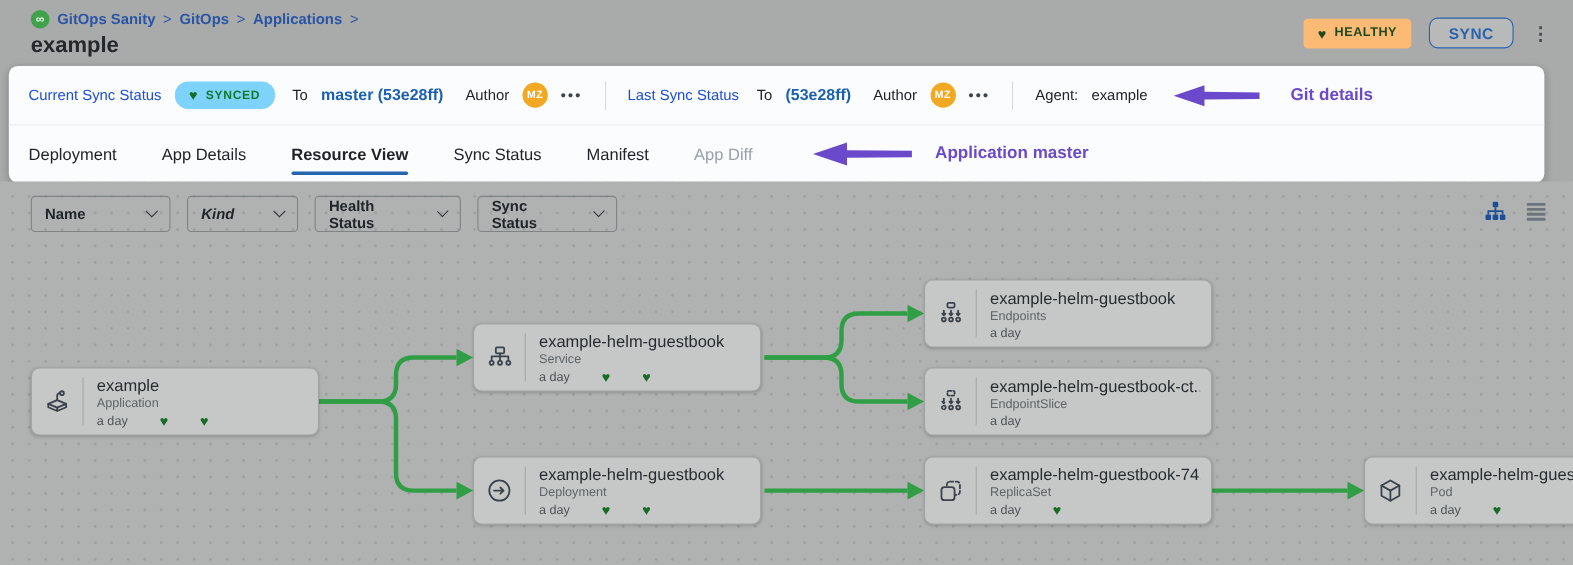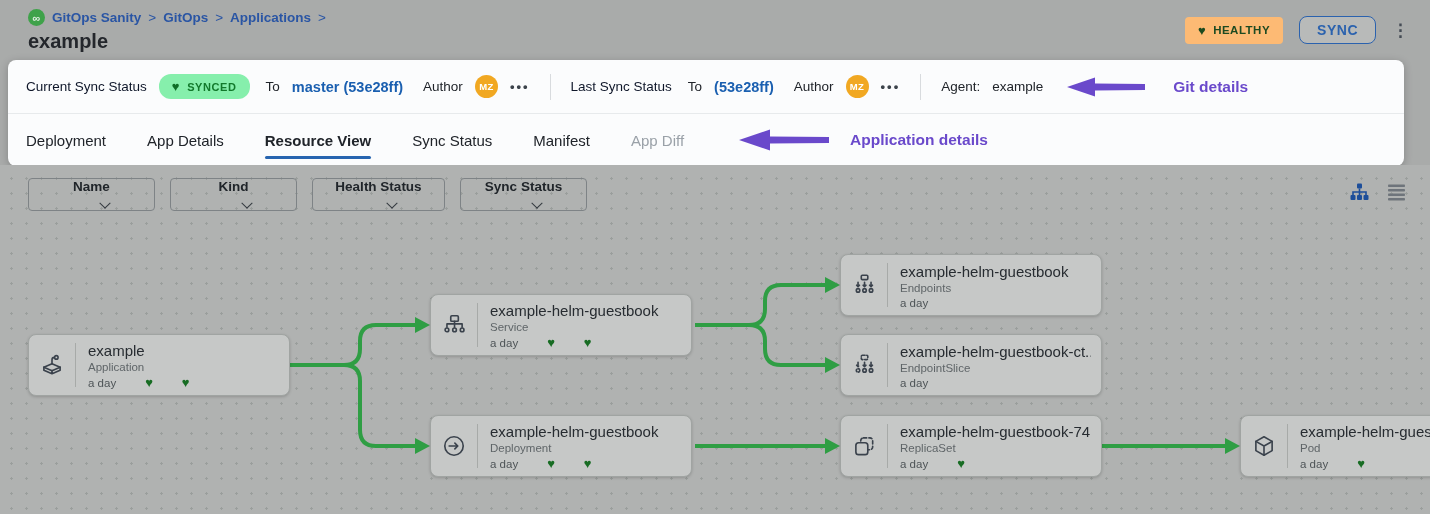--- a/index.html
+++ b/index.html
@@ -18,22 +18,22 @@
   .healthy-badge { display:flex; align-items:center; gap:7px; height:27px; padding:0 13px; border-radius:4px; background:#fdba74; color:#1e4a21; font-size:11.5px; font-weight:700; letter-spacing:.5px; }
   .heart-glyph::before { content:"\2665"; }
   .healthy-badge .heart-glyph { font-size:13px; color:#1c4a1e; }
   .sync-button { height:28px; padding:0 17px; border:1.5px solid #2b62ae; border-radius:8px; background:rgba(255,255,255,.18); color:#2b62ae; font-size:14px; font-weight:700; letter-spacing:.5px; display:flex; align-items:center; cursor:pointer; }
   .kebab { width:16px; text-align:center; color:#444b54; font-size:17px; font-weight:700; cursor:pointer; line-height:1; }
   .kebab::before { content:"\22EE"; }
 
   
   .panel { position:absolute; left:8px; top:60px; width:1396px; height:106px; background:#fbfcfd; border-radius:8px; box-shadow:0 2px 8px rgba(0,0,0,.22); }
   .status-row { height:53px; display:flex; align-items:center; padding:0 18px; gap:12px; white-space:nowrap; }
-  .status-label { font-size:13.5px; color:#0f172a; }
-  .badge-green { display:inline-flex; align-items:center; gap:7px; height:25px; padding:0 13px; border-radius:12px; background:#86efac; color:#12792b; font-size:11px; font-weight:700; letter-spacing:.6px; }
+  .status-label { font-size:13.5px; color:#1d4ed8; }
+  .badge-green { display:inline-flex; align-items:center; gap:7px; height:25px; padding:0 13px; border-radius:12px; background:#7dd3fc; color:#12792b; font-size:11px; font-weight:700; letter-spacing:.6px; }
   .badge-green .heart-glyph { color:#0e6e27; font-size:13px; }
   .check-circle { width:13px; height:13px; border-radius:50%; background:#0f7d2c; color:#fff; font-size:9px; font-weight:700; display:flex; align-items:center; justify-content:center; }
   .check-circle::before { content:"\2713"; }
   .to-label { font-size:13.5px; color:#20242a; margin-left:4px; }
   .commit-link { font-size:14.5px; font-weight:700; color:#1a5fb0; cursor:pointer; }
   .author-label { font-size:13.5px; color:#20242a; margin-left:8px; }
   .avatar { width:23px; height:23px; border-radius:50%; background:#f1a822; color:#fff; font-size:9.5px; font-weight:700; display:flex; align-items:center; justify-content:center; letter-spacing:.3px; cursor:pointer; }
   .more-dots { color:#3c434b; font-size:13px; letter-spacing:2px; font-weight:700; cursor:pointer; }
   .more-dots::before { content:"\2022\2022\2022"; }
   .v-divider { width:1px; height:26px; background:#d8dbde; margin:0 8px; }
@@ -50,24 +50,24 @@
   .tab.disabled { color:#9aa1a8; }
   .tabs-row .annotation-arrow { margin-left:12px; }
 
   
   .canvas { position:absolute; left:0; top:165px; width:1430px; height:349px;
             background-color:#b0b2b1;
             background-image:radial-gradient(circle, #9a9e9c 1.1px, transparent 1.3px);
             background-size:15px 15px; background-position:4px 6px; }
 
   .filter-bar { position:absolute; left:28px; top:13px; display:flex; gap:15px; }
-  .filter-dd { height:33px; border:1px solid #7e8386; border-radius:4px; display:flex; align-items:center; justify-content:space-between; padding:0 12px; cursor:pointer;flex-direction:column; }
+  .filter-dd { height:33px; border:1px solid #7e8386; border-radius:4px; display:flex; align-items:center; justify-content:space-between; padding:0 12px; cursor:pointer; }
   .filter-dd .dd-label { font-size:13.5px; font-weight:600; color:#20252a; }
   .dd-chevron { width:8px; height:8px; border-right:1.6px solid #343a40; border-bottom:1.6px solid #343a40; transform:rotate(45deg) translate(-2px,-2px); margin-left:26px; }
-  .dd-name { width:127px; } .dd-kind { width:127px; } .dd-health { width:133px; } .dd-sync { width:127px; }
+  .dd-name { width:127px; } .dd-kind { width:101px;font-style:italic; } .dd-health { width:133px; } .dd-sync { width:127px; }
 
   .view-toggle { position:absolute; right:24px; top:17px; display:flex; align-items:center; gap:17px; }
   .view-toggle svg { cursor:pointer; display:block; }
 
   .edges-svg { position:absolute; left:0; top:0; width:1430px; height:349px; }
   .edge { stroke:#2f9e44; stroke-width:4; fill:none; }
   .edge-head { fill:#2f9e44; }
 
   .node { position:absolute; width:262px; height:62px; background:#c6c8c7; border:1px solid #a0a4a2; border-radius:8px; box-shadow:0 1px 3px rgba(0,0,0,.18); display:flex; align-items:center; cursor:pointer; }
   .node-icon { width:46px; display:flex; align-items:center; justify-content:center; flex:none; }
@@ -134,21 +134,21 @@
   <div class="tabs-row">
     <div class="tab">Deployment</div>
     <div class="tab">App Details</div>
     <div class="tab active">Resource View</div>
     <div class="tab">Sync Status</div>
     <div class="tab">Manifest</div>
     <div class="tab disabled">App Diff</div>
     <svg class="annotation-arrow" width="94" height="24" viewBox="0 0 94 24">
       <path d="M2 12 L33 1.5 L33 8.5 L92 9 L92 15 L33 15.5 L33 22.5 Z" fill="#6a49cb"></path>
     </svg>
-    <span class="annotation-text" style="margin-left:-22px">Application details</span>
+    <span class="annotation-text" style="margin-left:-22px">Application master</span>
   </div>
 </div>
 
 <div class="canvas">
 
   <div class="filter-bar">
     <div class="filter-dd dd-name">
       <span class="dd-label">Name</span>
       <span class="dd-chevron"></span>
     </div>

